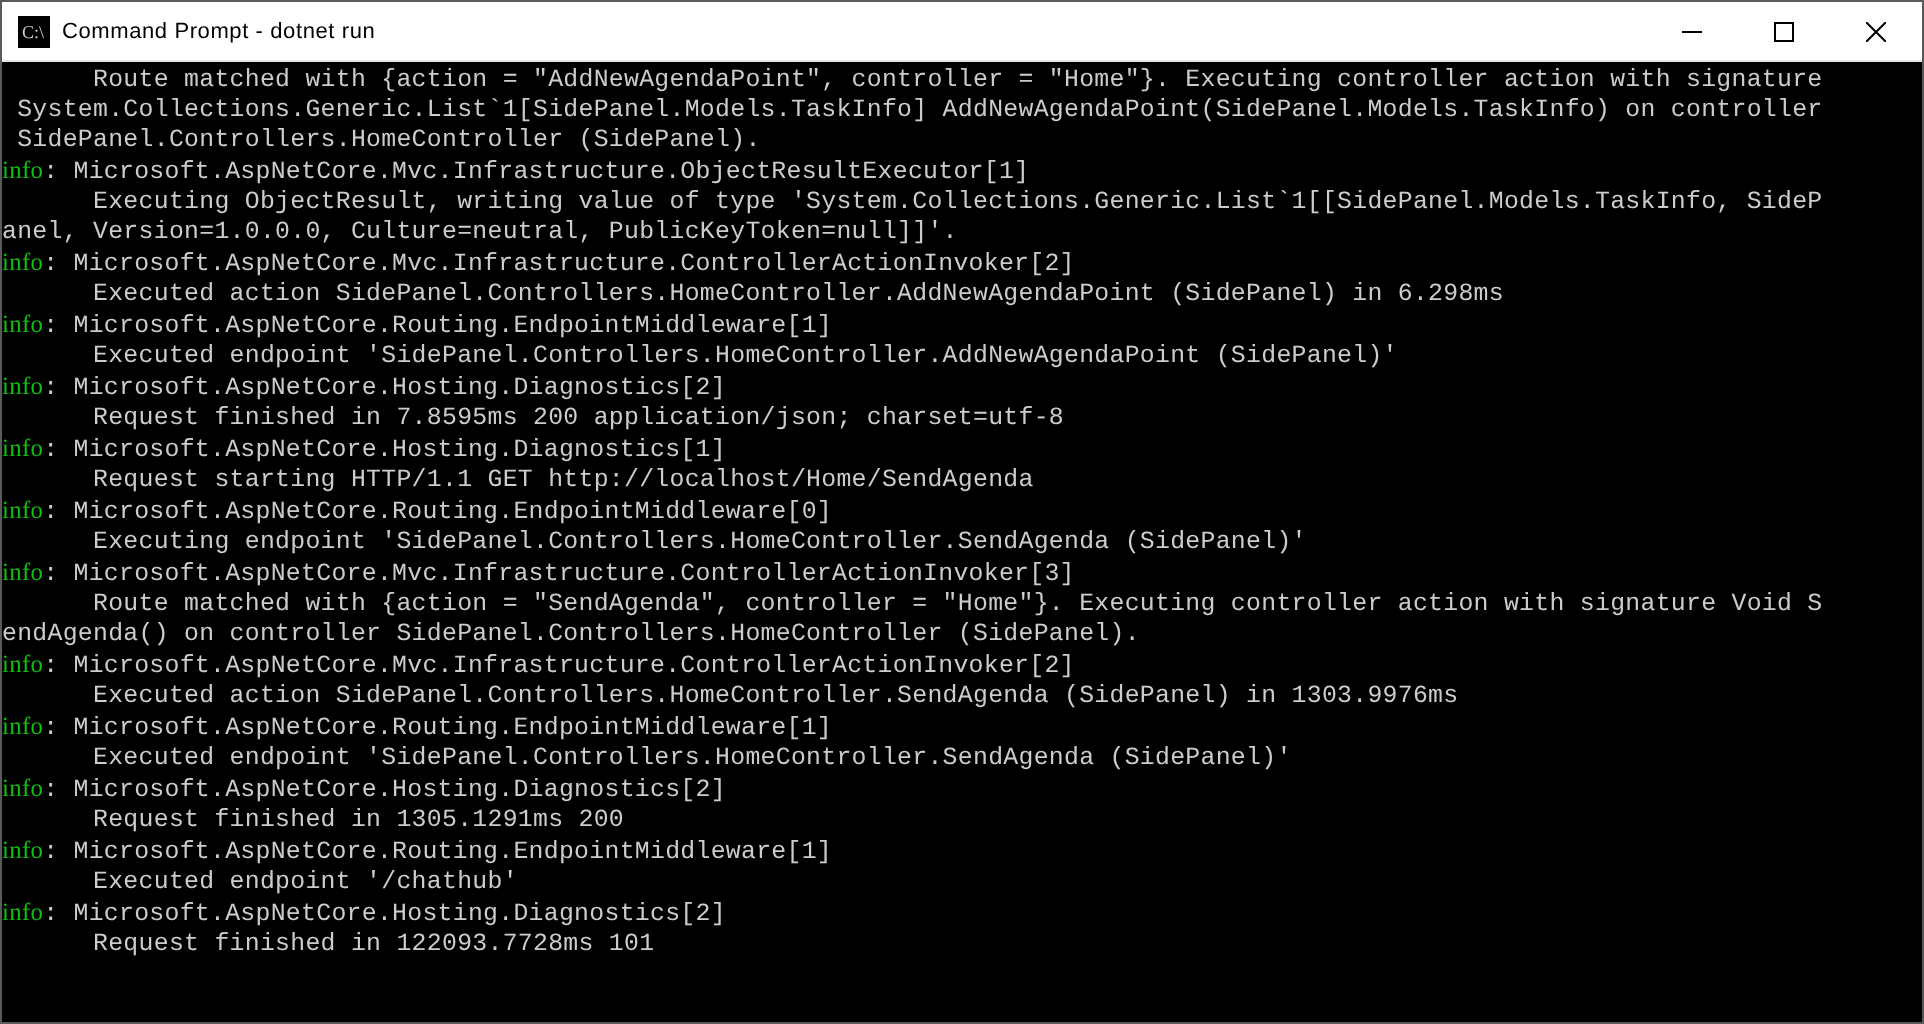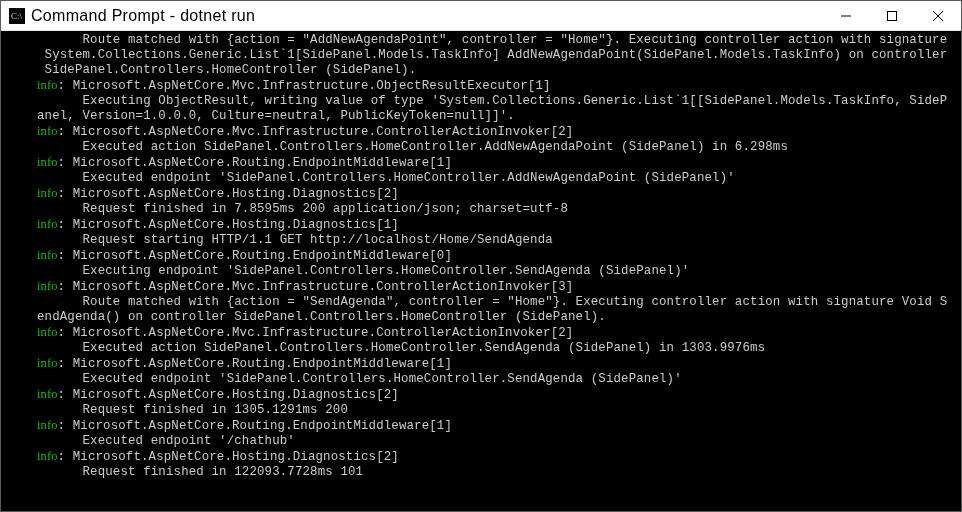--- a/index.html
+++ b/index.html
@@ -1,36 +1,36 @@
 <!DOCTYPE html>
 <html><head>
 <meta charset="utf-8">
 <style>
   * { margin: 0; padding: 0; box-sizing: border-box; }
   html, body { width: 962px; height: 512px; overflow: hidden; font-family: "Segoe UI", Tahoma, sans-serif; }
   .window { width: 962px; height: 512px; background: #ffffff; border: 1px solid #5a5a5a; display: flex; flex-direction: column; }
   .titlebar { height: 30px; background: #ffffff; display: flex; align-items: center; border-bottom: 1px solid #e5e5e5; }
   .titlebar .app-icon { width: 16px; height: 16px; margin: 0 6px 0 8px; display: flex; align-items: center; justify-content: center; }
-  .titlebar .title { font-size: 16px; color: #000; flex: 0 0 auto; letter-spacing: 0.3px; }
+  .titlebar .title { font-size: 11px; color: #000; flex: 0 0 auto; letter-spacing: 0.3px; }
   .titlebar .spacer { flex: 1 1 auto; }
   .titlebar .btn { width: 46px; height: 30px; display: flex; align-items: center; justify-content: center; }
   .titlebar .btn svg { width: 10px; height: 10px; }
   .terminal {
     flex: 1 1 auto;
     background: #000000;
     color: #cccccc;
     font-family: Consolas, "Courier New", monospace;
     font-size: 12.4px;
     line-height: 15px;
     padding: 2px 0 0 0;
     white-space: pre;
     overflow: hidden;
     letter-spacing: 0.15px;
   }
-  .terminal .line { white-space: pre; padding-left: 36px; }
+  .terminal .line { white-space: pre; }
   .info-tag { color: #10c010; font-family: Liberation Serif, serif; }
   .gray { color: #cccccc; }
 </style>
 </head>
 <body>
 
 <div class="window">
   <div class="titlebar">
     <div class="app-icon">
       <svg viewBox="0 0 16 16">

